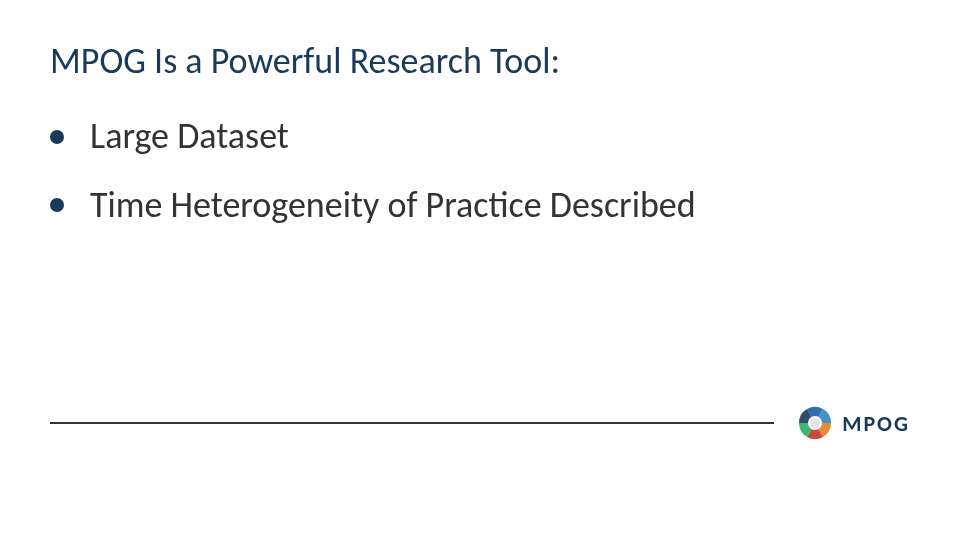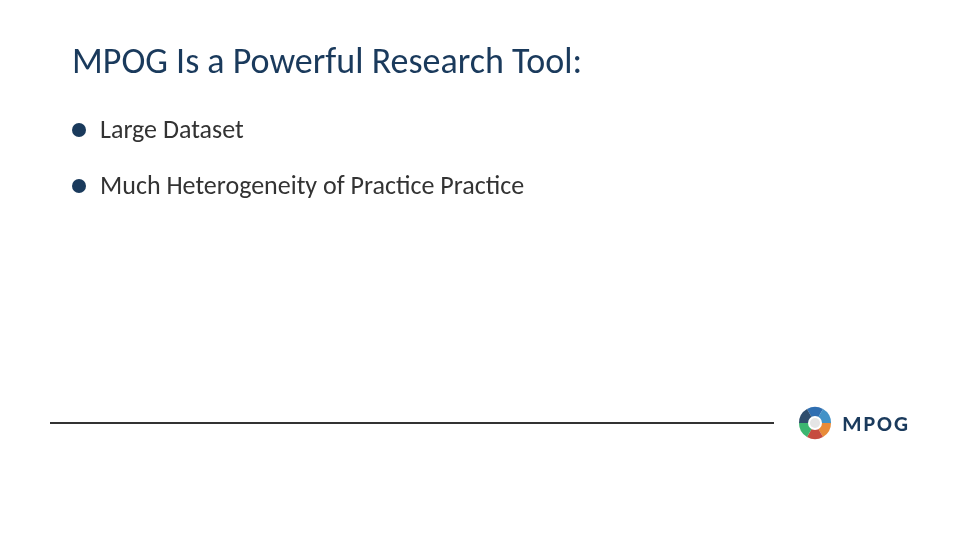--- a/index.html
+++ b/index.html
@@ -14,44 +14,45 @@
       background: #ffffff;
       font-family: 'Segoe UI', Calibri, Arial, sans-serif;
       overflow: hidden;
     }
 
     .slide {
       width: 960px;
       height: 496px;
       background: #ffffff;
       position: relative;
-      padding: 40px 50px 60px 72px;
+      padding: 40px 50px 60px 50px;
     }
 
     .slide-title {
       color: #1a3a5c;
       font-size: 36px;
       font-weight: 400;
       margin-bottom: 30px;
       line-height: 1.2;
     }
 
     .bullet-list {
       list-style: none;
       padding: 0;
       margin: 0;
     }
 
     .bullet-list li {
       display: flex;
       align-items: center;
-      font-size: 26px;
+      font-size: 36px;
       color: #333333;
       margin-bottom: 22px;
       line-height: 1.3;
+      gap: 12px;
     }
 
     .bullet-dot {
       display: inline-block;
       width: 14px;
       height: 14px;
       background-color: #1a3a5c;
       border-radius: 50%;
       margin-right: 14px;
       flex-shrink: 0;
@@ -100,21 +101,21 @@
 
   <h1 class="slide-title">MPOG Is a Powerful Research Tool:</h1>
 
   <ul class="bullet-list">
     <li>
       <span class="bullet-dot"></span>
       <span>Large Dataset</span>
     </li>
     <li>
       <span class="bullet-dot"></span>
-      <span>Much Heterogeneity of Practice Practice</span>
+      <span>Time Heterogeneity of Practice Described</span>
     </li>
   </ul>
 
   <div class="bottom-bar">
     <div class="bottom-line"></div>
     <div class="logo-container">
 
       <svg class="logo-icon" viewBox="0 0 42 42" xmlns="http://www.w3.org/2000/svg">
 
         <g transform="translate(21,21)">

